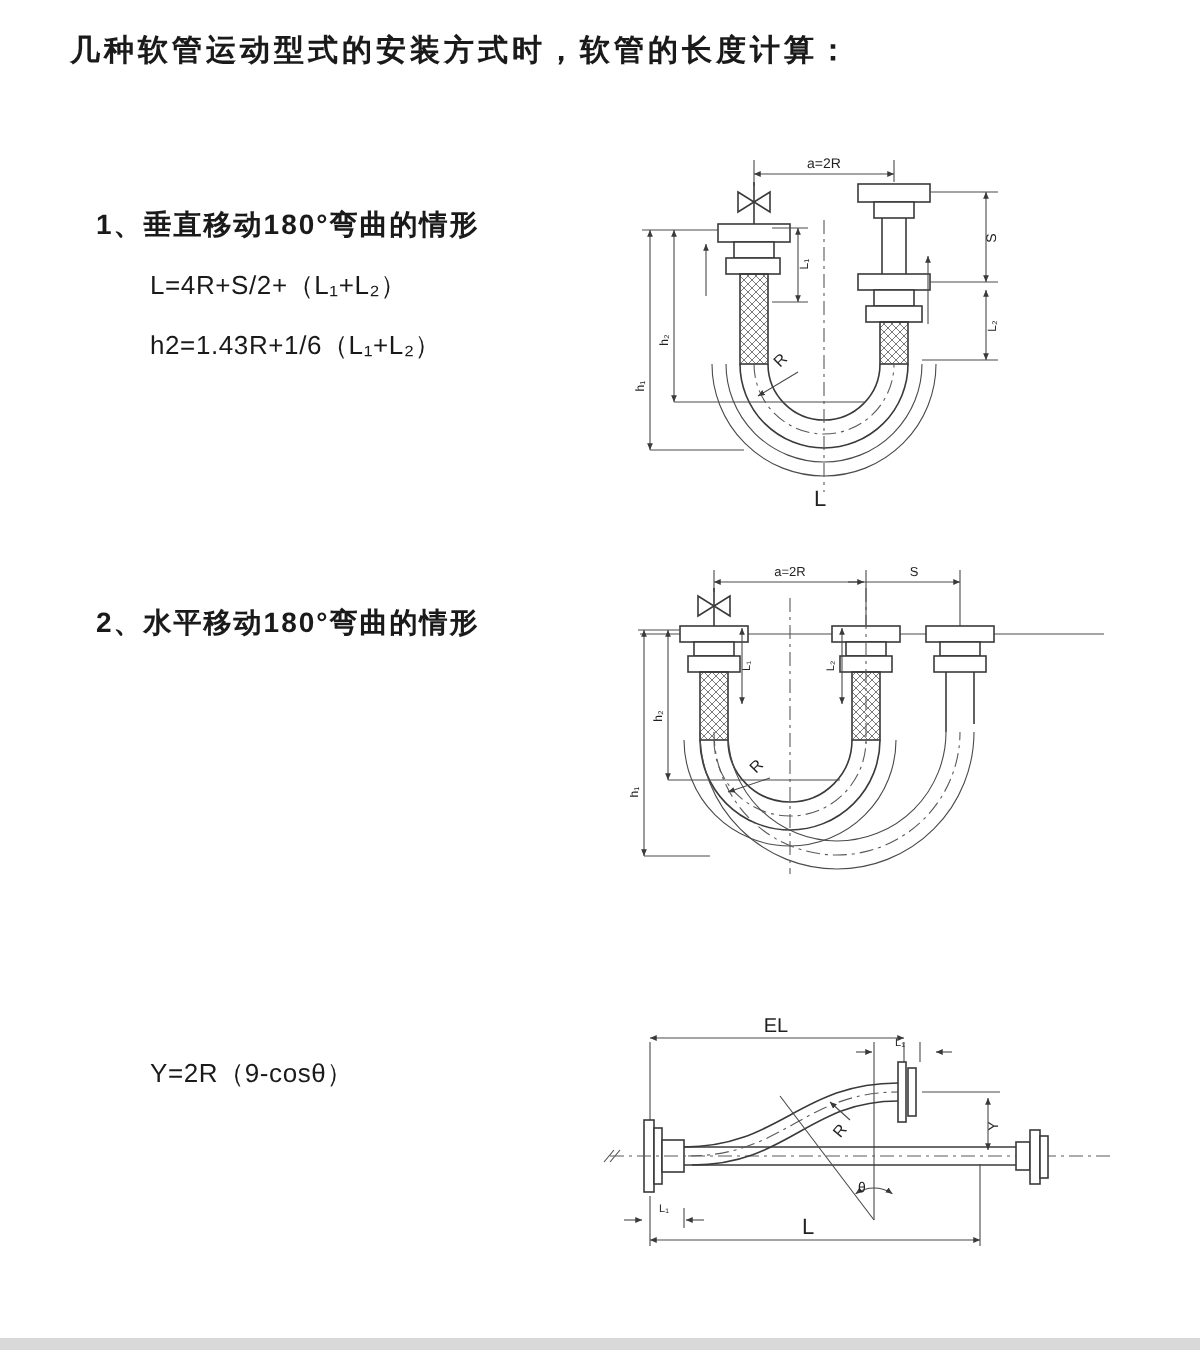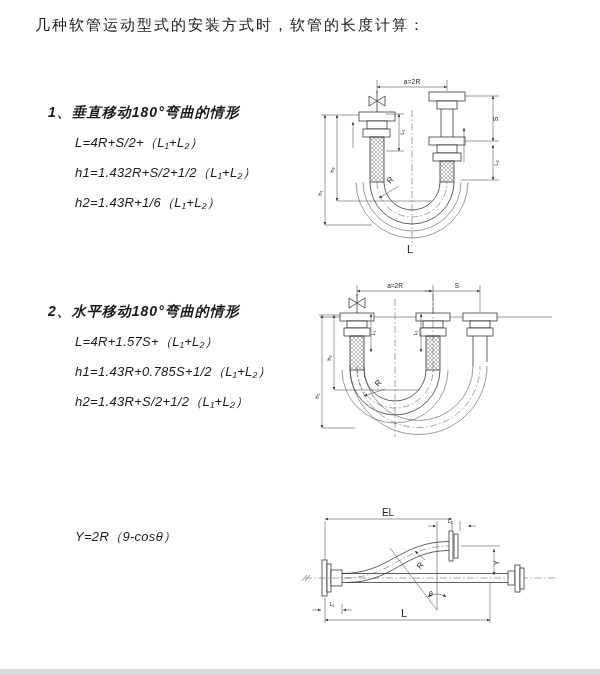--- a/index.html
+++ b/index.html
@@ -4,23 +4,23 @@
 <style>
   html,body{margin:0;padding:0;}
   body{
     width:600px;height:675px;position:relative;overflow:hidden;
     background:#ffffff;
     font-family:"Liberation Sans","DejaVu Sans",sans-serif;
     color:#1a1a1a;
   }
   .title{
     position:absolute;left:35px;top:16px;
-    font-size:15px;font-weight:normal;letter-spacing:2px;white-space:nowrap;
+    font-size:15px;font-weight:bold;letter-spacing:2px;white-space:nowrap;
   }
-  .section{position:absolute;left:48px;font-style:italic;}
+  .section{position:absolute;left:48px;}
   .sec-heading{font-size:14px;font-weight:bold;letter-spacing:1px;white-space:nowrap;}
   .formulas{margin-left:27px;margin-top:6px;}
   .formula{font-size:13px;line-height:30px;white-space:nowrap;letter-spacing:.3px;}
   .diagram{position:absolute;}
   
   .ln{stroke:#3a3a3a;stroke-width:.8;fill:none;}
   .tn{stroke:#4a4a4a;stroke-width:.55;fill:none;}
   .dim{stroke:#4a4a4a;stroke-width:.55;fill:none;}
   .cl{stroke:#5a5a5a;stroke-width:.55;fill:none;stroke-dasharray:7 2.5 1.5 2.5;}
   .box{fill:#ffffff;stroke:#3a3a3a;stroke-width:.8;}
@@ -30,32 +30,26 @@
 </style>
 </head>
 <body>
 
 <div class="title">几种软管运动型式的安装方式时，软管的长度计算：</div>
 
 <div class="section" style="top:104px;">
   <div class="sec-heading">1、垂直移动180°弯曲的情形</div>
   <div class="formulas">
     <div class="formula">L=4R+S/2+（L₁+L₂）</div>
-    <div class="formula">h1=1.432R+S/2+1/2（L₁+L₂）</div>
     <div class="formula">h2=1.43R+1/6（L₁+L₂）</div>
   </div>
 </div>
 
 <div class="section" style="top:303px;">
   <div class="sec-heading">2、水平移动180°弯曲的情形</div>
-  <div class="formulas">
-    <div class="formula">L=4R+1.57S+（L₁+L₂）</div>
-    <div class="formula">h1=1.43R+0.785S+1/2（L₁+L₂）</div>
-    <div class="formula">h2=1.43R+S/2+1/2（L₁+L₂）</div>
-  </div>
 </div>
 
 <div class="section" style="top:516px;">
   <div class="formulas">
     <div class="formula">Y=2R（9-cosθ）</div>
   </div>
 </div>
 
 <svg class="diagram" style="left:315px;top:72px;" width="285" height="190" viewBox="315 72 285 190">
   <defs>

